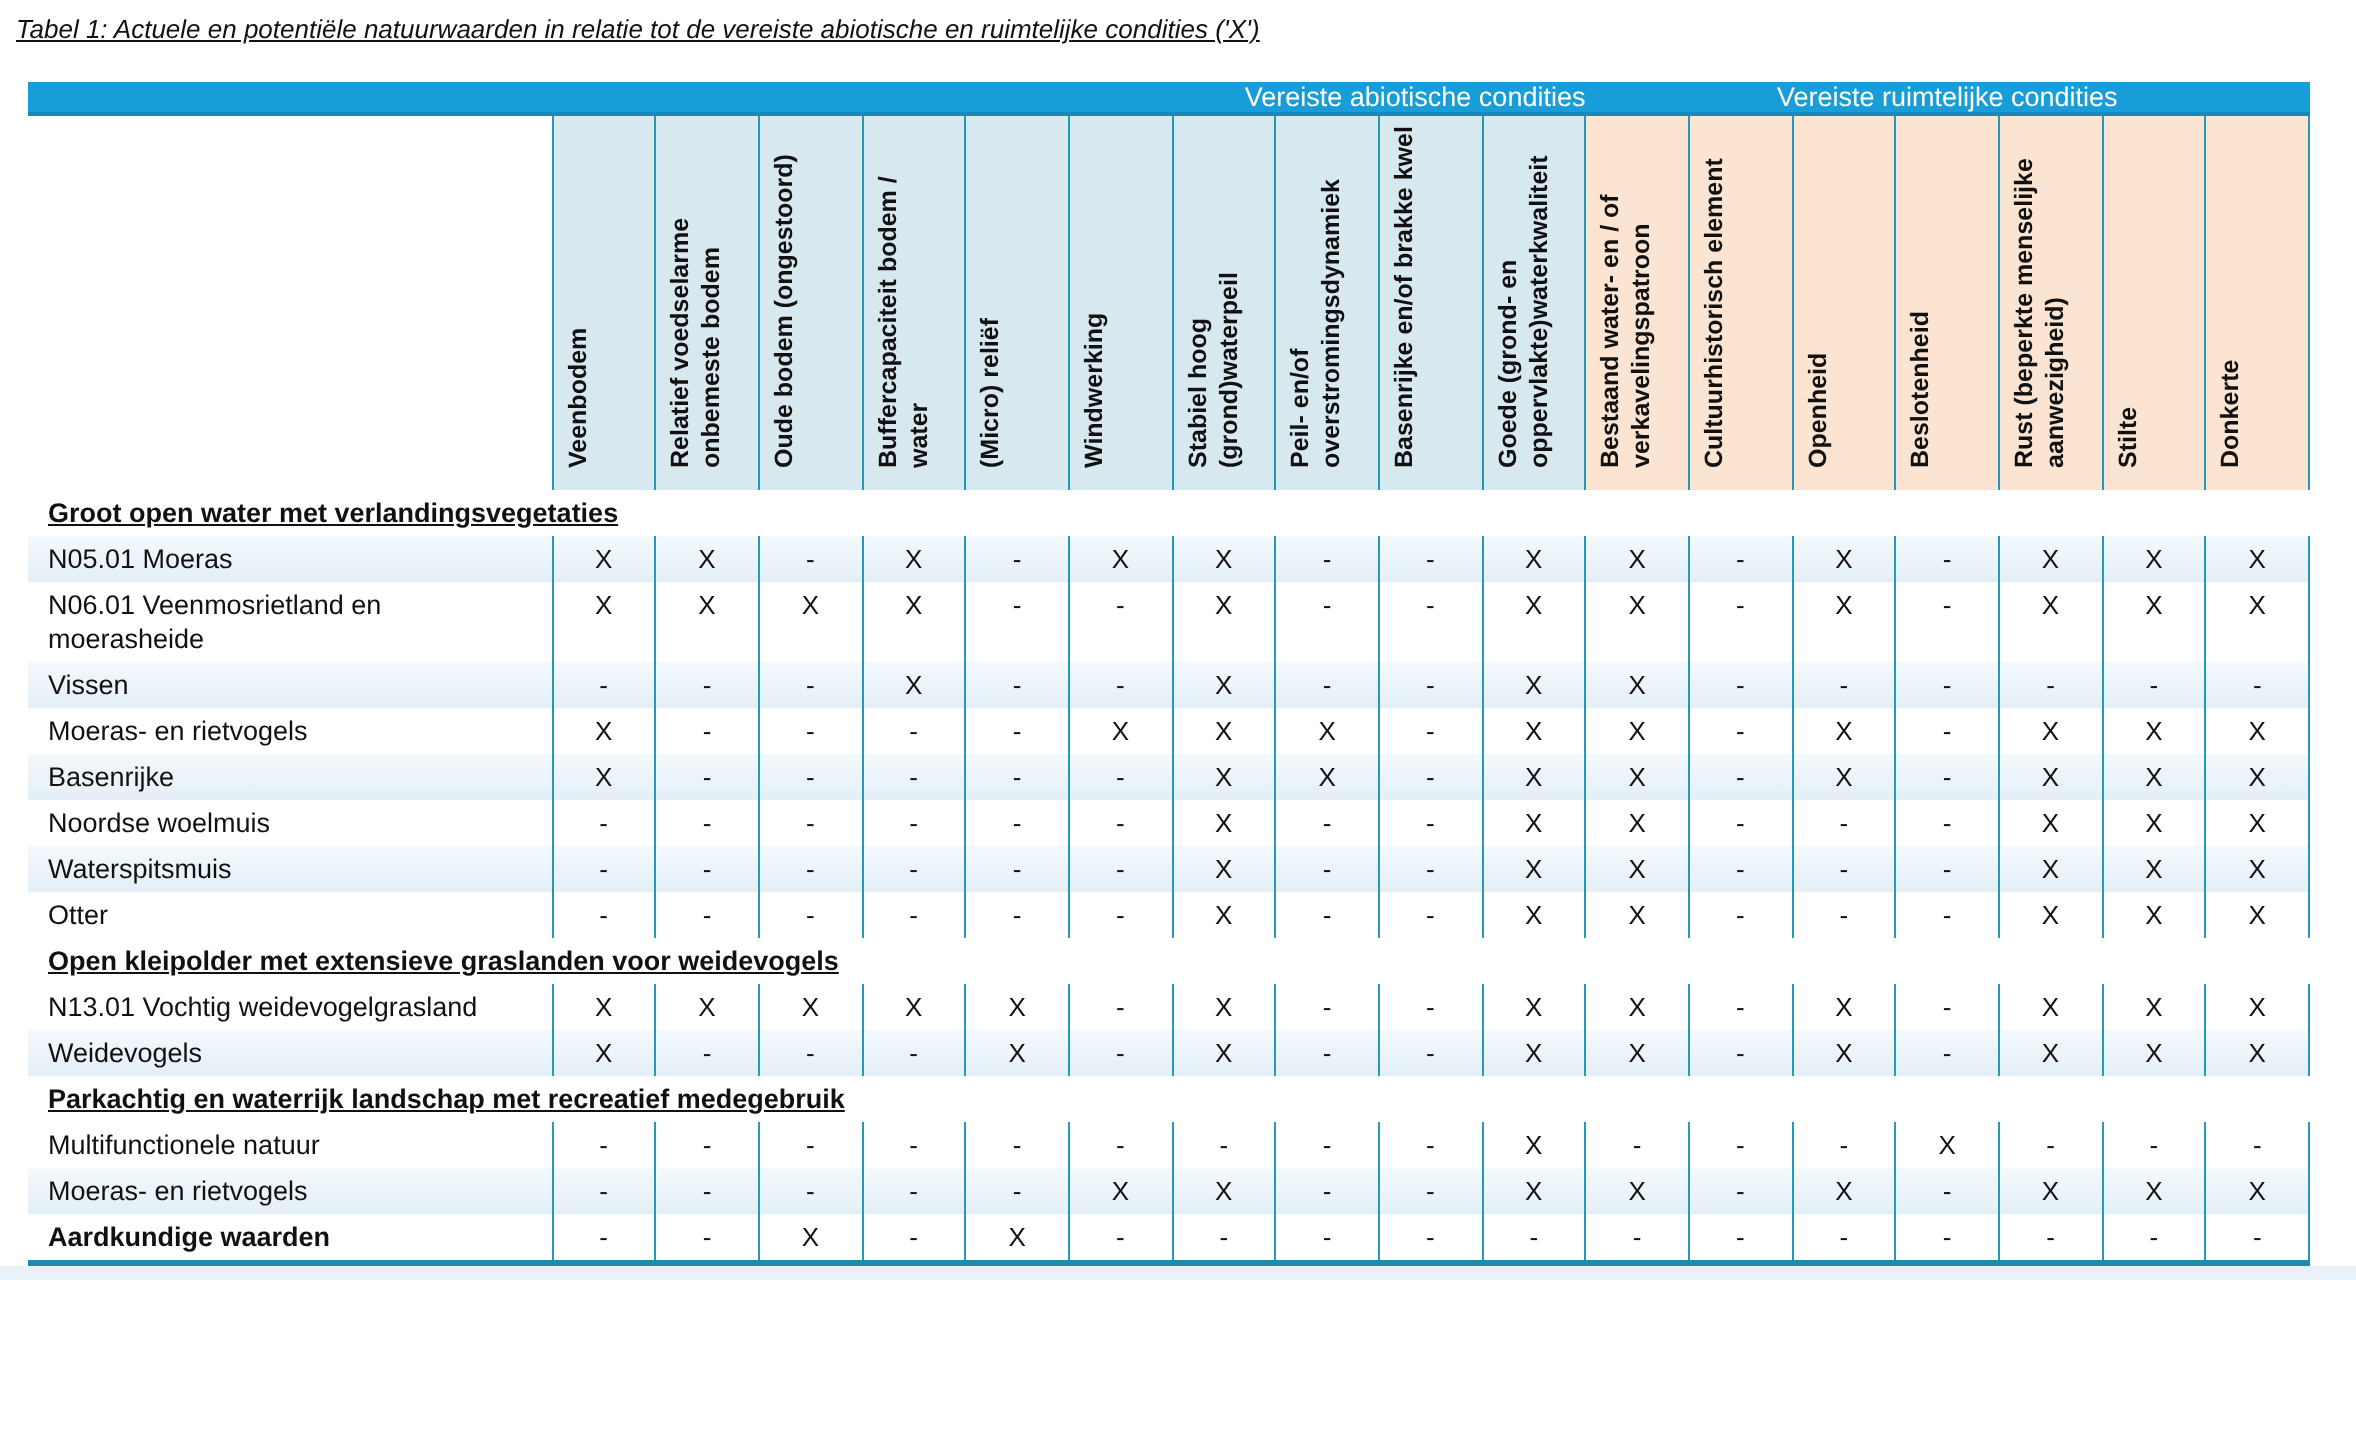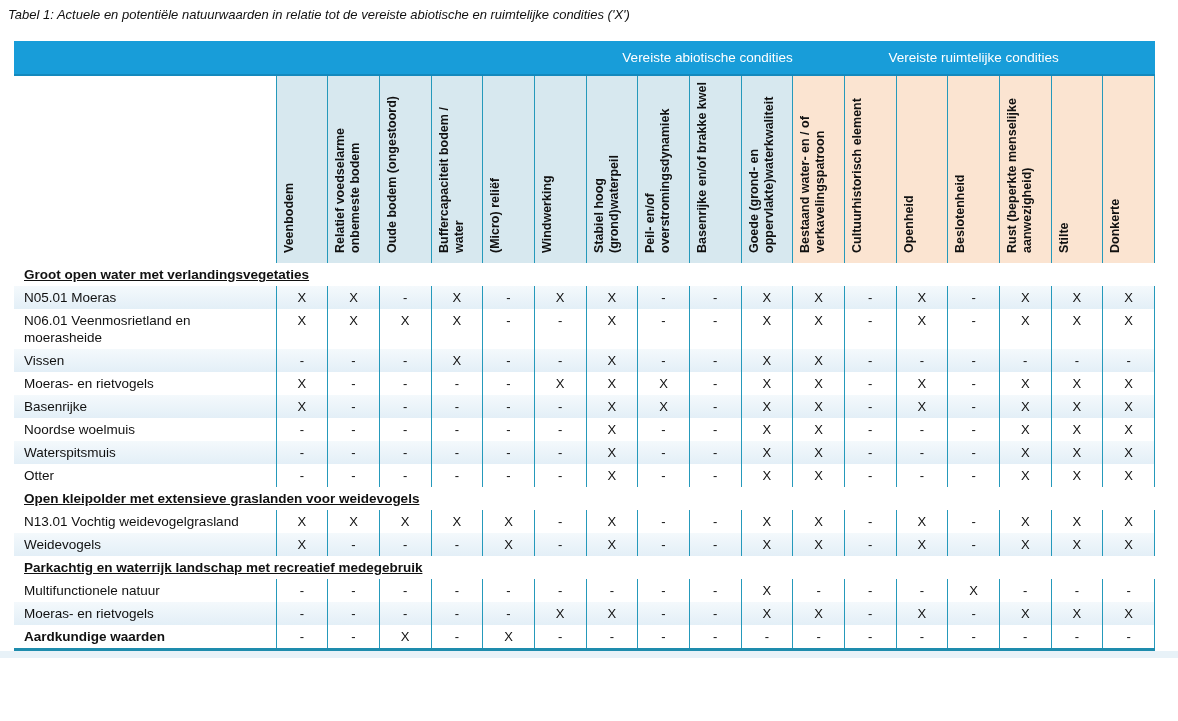--- a/index.html
+++ b/index.html
@@ -10,31 +10,31 @@
     --text:#111111; --strip:#e8f2f8;
   }
   *{box-sizing:border-box;}
   html,body{margin:0;padding:0;}
   body{
     width:1178px;height:721px;background:#fff;overflow:hidden;
     font-family:"Liberation Sans", sans-serif;color:var(--text);
   }
   .title{
     font-style:italic;font-size:13px;line-height:16px;
-    margin:7px 15px 0 8px;white-space:nowrap;
+    margin:7px 15px 0 8px;white-space:nowrap;text-decoration:underline;
   }
   table{
     border-collapse:collapse;table-layout:fixed;
     width:1141px;margin:18px 0 0 14px;
   }
   col.label-col{width:262px;}
   
   tr.band-row th{
     background:var(--band-blue);color:var(--band-text);
-    font-weight:normal;font-size:13.5px;height:34px;padding:0;
+    font-weight:normal;font-size:13.5px;height:16px;padding:0;
     border:none;border-bottom:2px solid var(--band-edge);
     white-space:nowrap;overflow:hidden;
   }
   th.band-abiotisch{text-align:right;padding-right:92px;}
   th.band-ruimtelijk{text-align:center;padding-right:40px;}
   
   tr.colhead-row th{border-top:2px solid #fff;}
   th.corner{background:#fff;border:none;border-top:2px solid #fff;}
   .colhead{
     height:188px;vertical-align:bottom;text-align:left;

